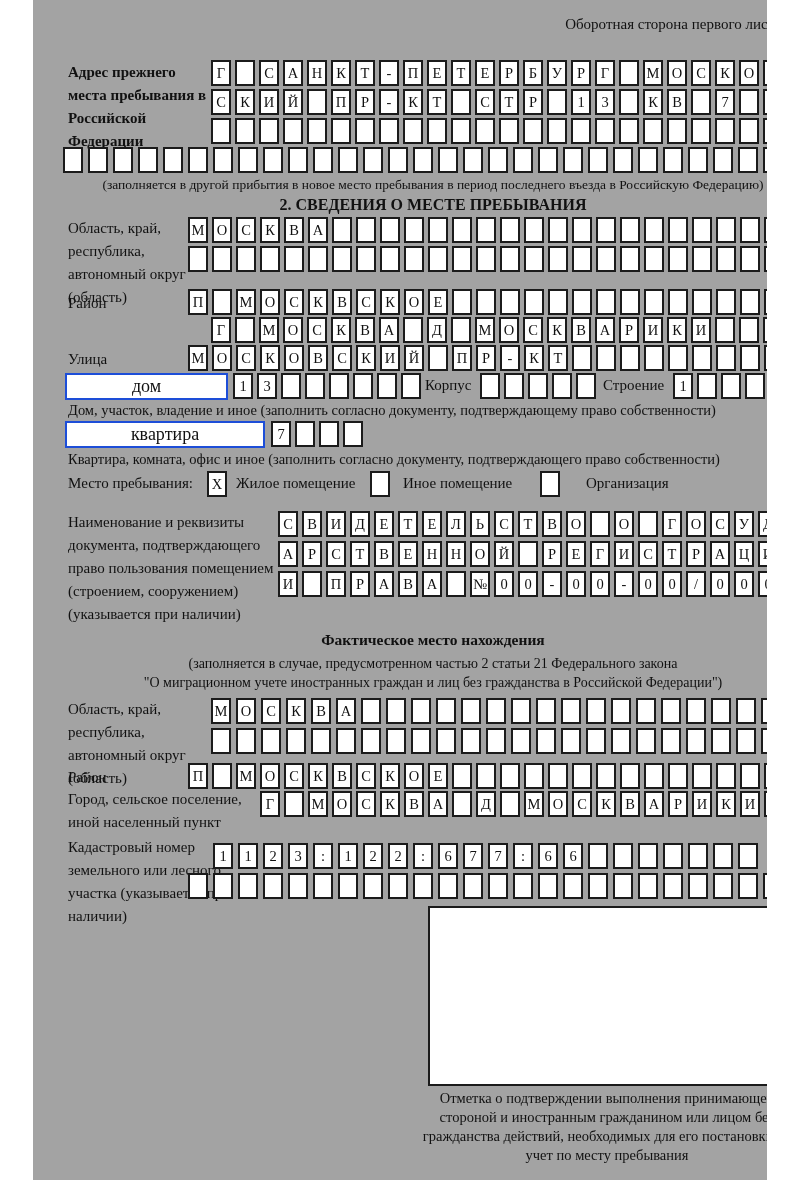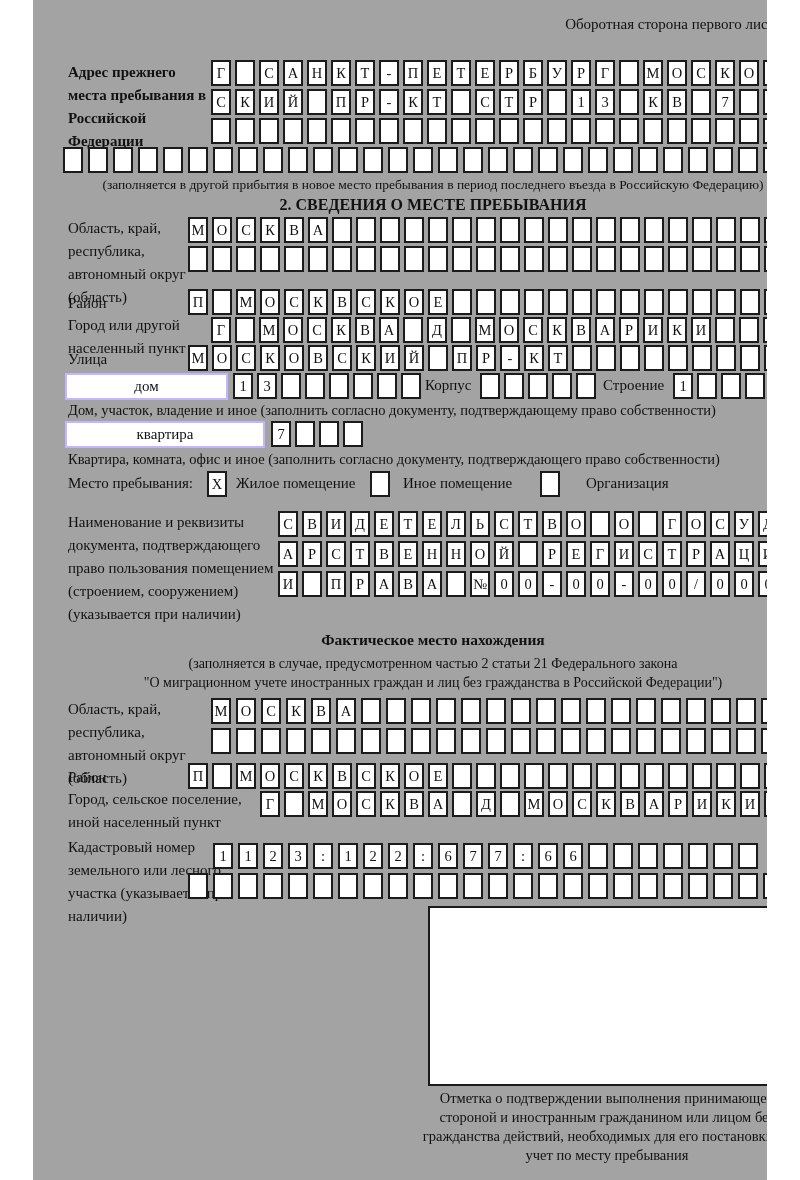--- a/index.html
+++ b/index.html
@@ -17,22 +17,22 @@
   .boxrow { position:absolute; display:flex; gap:4px; }
   .boxrow.g5 { gap:5px; }
   .cbox {
     display:inline-flex; align-items:center; justify-content:center;
     width:20px; height:26px; box-sizing:border-box;
     border:2px solid #1b1b1b; background:#fff;
     font-size:14.5px; flex:0 0 auto;
   }
   .widebox {
     position:absolute; box-sizing:border-box; height:27px;
-    border:2px solid #c4b5fd; display:flex; align-items:center; justify-content:center;
-    font-size:15px; background:#fff;
+    border:2px solid #1d4ed8; display:flex; align-items:center; justify-content:center;
+    font-size:18px; background:#fff;
   }
   .inline-lbl { position:absolute; font-size:15px; }
   .stamp-box { position:absolute; border:2px solid #1b1b1b; background:#fff; }
 </style>
 </head>
 <body>
 
 <div class="page">
 
   <div class="abs" style="top:16px; left:420px; width:328px; text-align:right; font-size:15px;">Оборотная сторона первого листа</div>
@@ -229,21 +229,20 @@
       <span class="cbox"></span>
       <span class="cbox"></span>
       <span class="cbox"></span>
       <span class="cbox"></span>
       <span class="cbox"></span>
       <span class="cbox"></span>
       <span class="cbox"></span>
       <span class="cbox"></span>
     </div>
 
-  <div class="lbl" style="top:314px; left:35px; width:138px;">Город или другой населенный пункт</div>
   <div class="boxrow" style="top:317px; left:178px;">
       <span class="cbox">Г</span>
       <span class="cbox"></span>
       <span class="cbox">М</span>
       <span class="cbox">О</span>
       <span class="cbox">С</span>
       <span class="cbox">К</span>
       <span class="cbox">В</span>
       <span class="cbox">А</span>
       <span class="cbox"></span>

